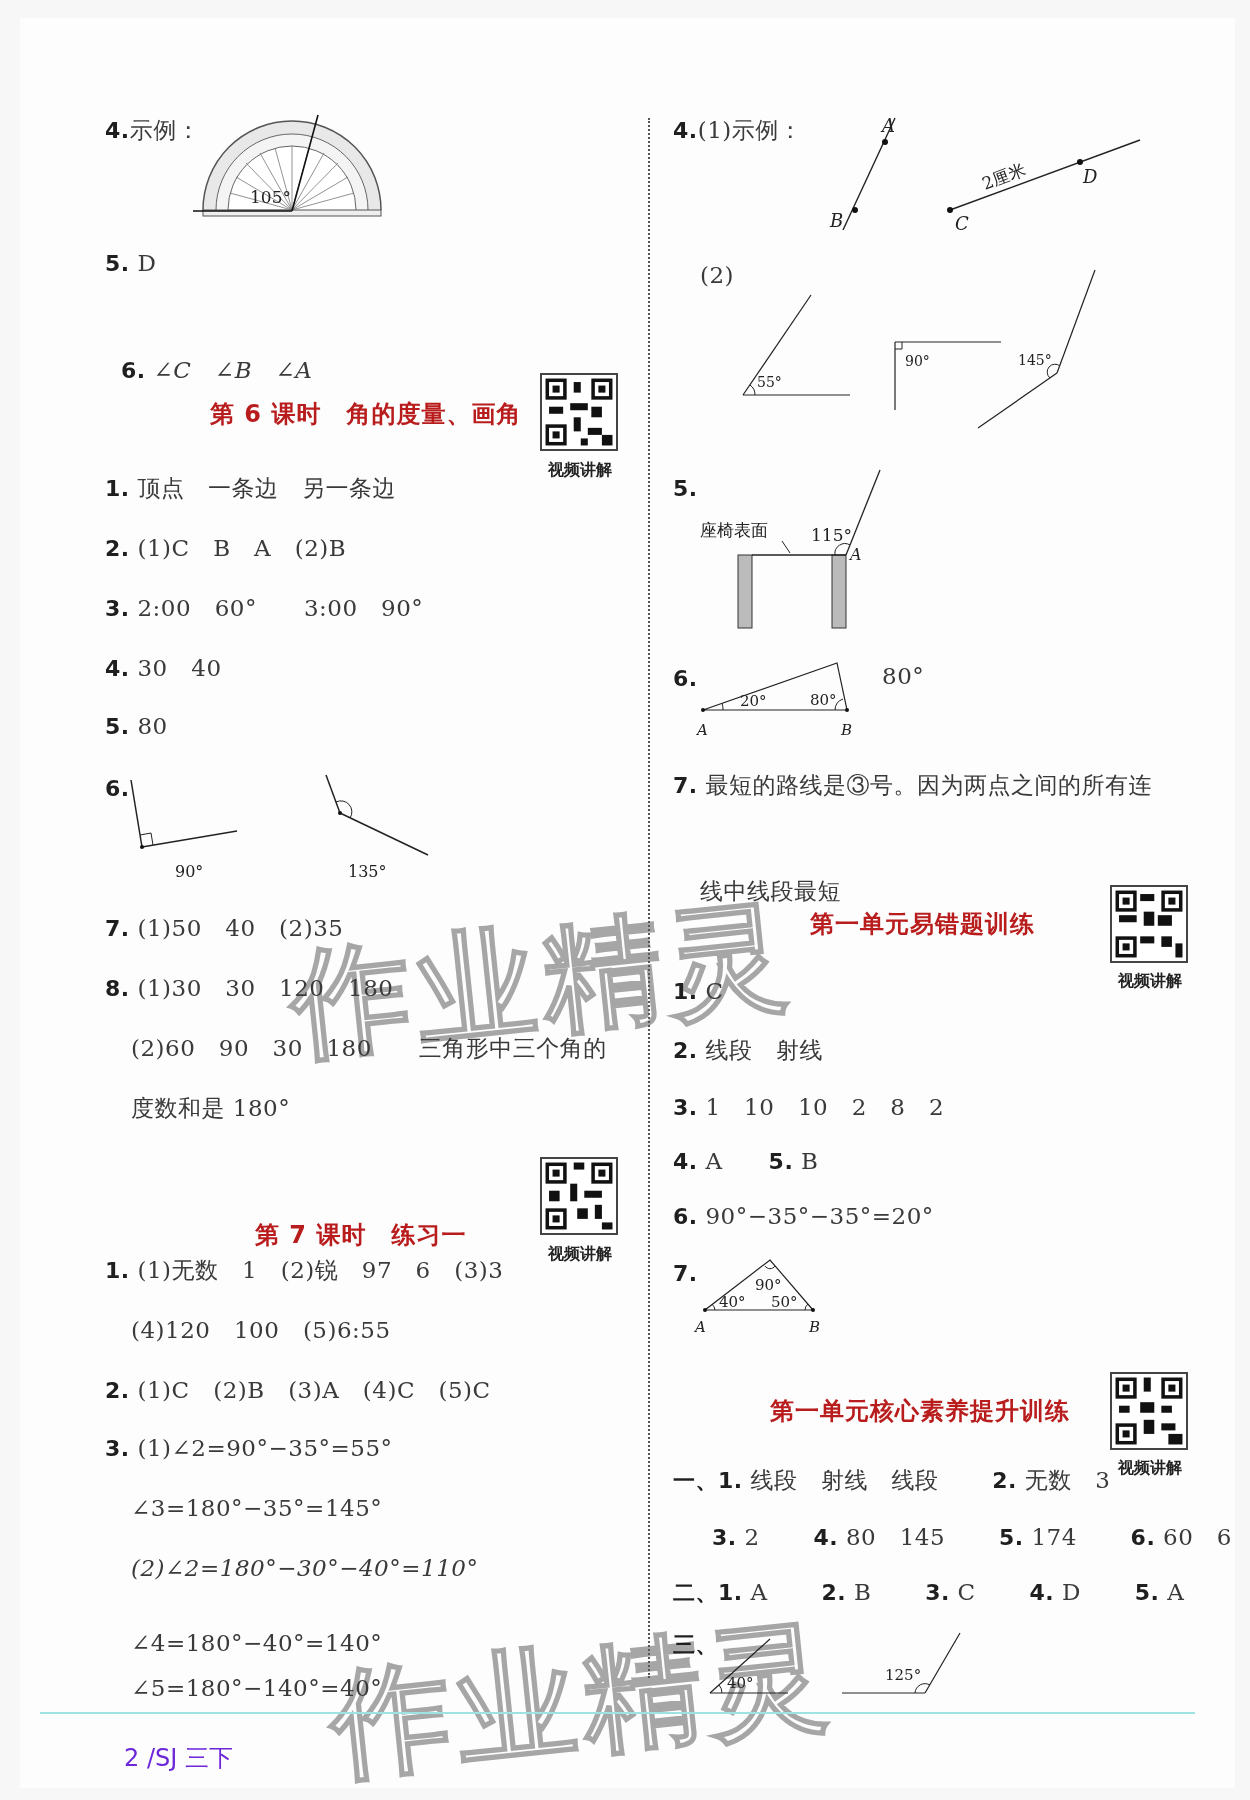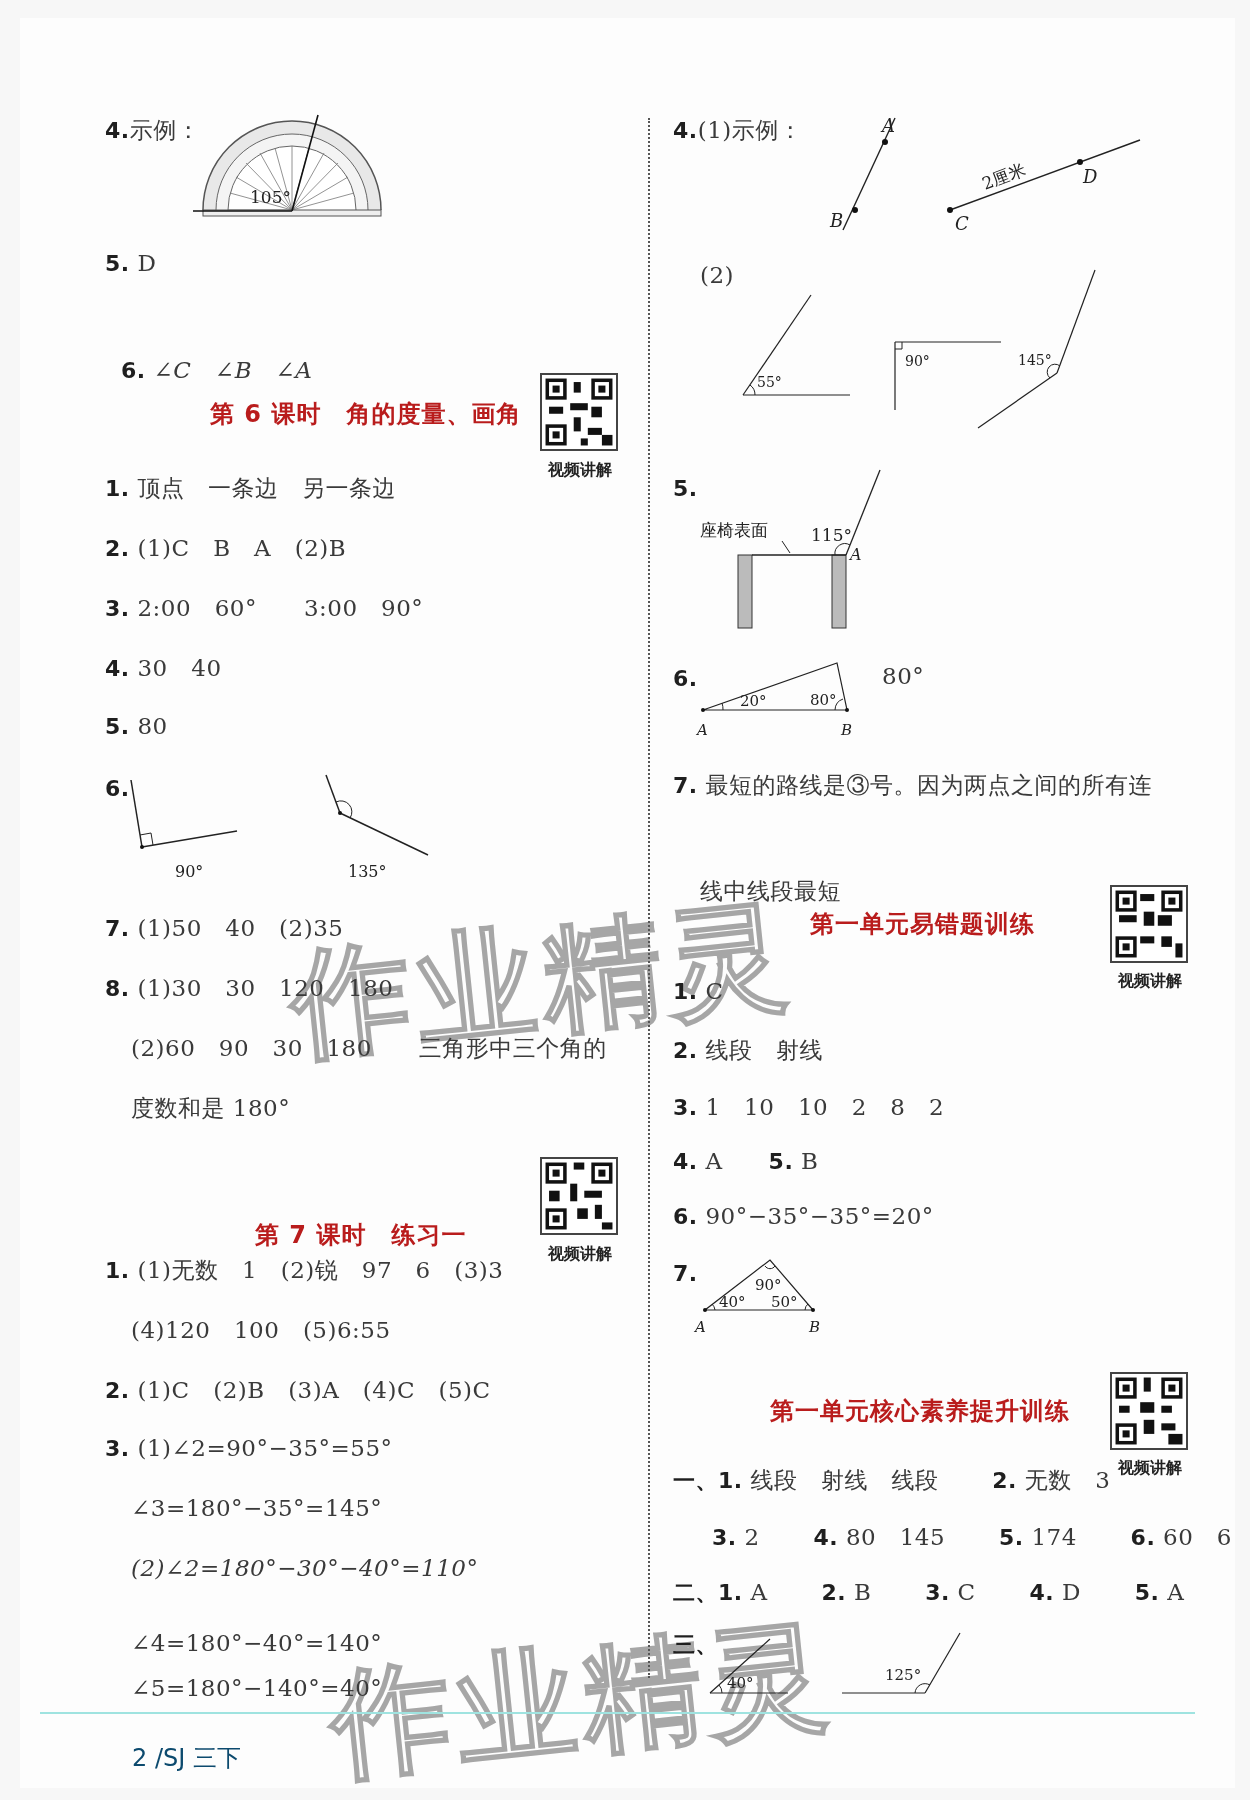--- a/index.html
+++ b/index.html
@@ -8,21 +8,21 @@
   .page{position:absolute;left:20px;top:18px;width:1215px;height:1770px;background:#fdfdfd;}
   .line{position:absolute;font-size:23px;color:#3a3a3a;white-space:nowrap;letter-spacing:0.5px;}
   .num{font-family:"DejaVu Sans","Liberation Sans",sans-serif;font-weight:bold;color:#1f1f1f;font-size:22px;}
   .sec{position:absolute;font-family:"DejaVu Sans","Liberation Sans",sans-serif;font-weight:bold;
        color:#b91c1c;font-size:24px;white-space:nowrap;letter-spacing:1px;}
   .qr{position:absolute;width:74px;height:74px;border:2px solid #444;background:#fff;}
   .qr svg{width:100%;height:100%;display:block;}
   .qrlabel{position:absolute;font-family:"DejaVu Sans","Liberation Sans",sans-serif;font-weight:bold;font-size:16px;color:#222;white-space:nowrap;}
   .divider{position:absolute;left:648px;top:118px;width:0;height:1560px;border-left:2px dotted #555;}
   .footer-line{position:absolute;left:40px;top:1712px;width:1155px;height:2px;background:#9fe3e0;}
-  .footer{position:absolute;left:132px;top:1742px;font-family:"DejaVu Sans","Liberation Sans",sans-serif;font-size:24px;color:#0c4a6e;}
+  .footer{position:absolute;left:124px;top:1742px;font-family:"DejaVu Sans","Liberation Sans",sans-serif;font-size:24px;color:#6d28d9;}
   .sp2{display:inline-block;width:46px;}
   svg.fig{position:absolute;overflow:visible;}
   .fig text{font-family:"DejaVu Serif","Liberation Serif",serif;fill:#222;}
   .wm{position:absolute;font-family:"DejaVu Sans","Liberation Sans",sans-serif;font-weight:bold;font-size:120px;
       color:transparent;-webkit-text-stroke:1.5px #8a8a8a;white-space:nowrap;transform:rotate(-6deg);opacity:.75;letter-spacing:6px;}
 </style>
 </head>
 <body>
 
 <div class="page"></div>

